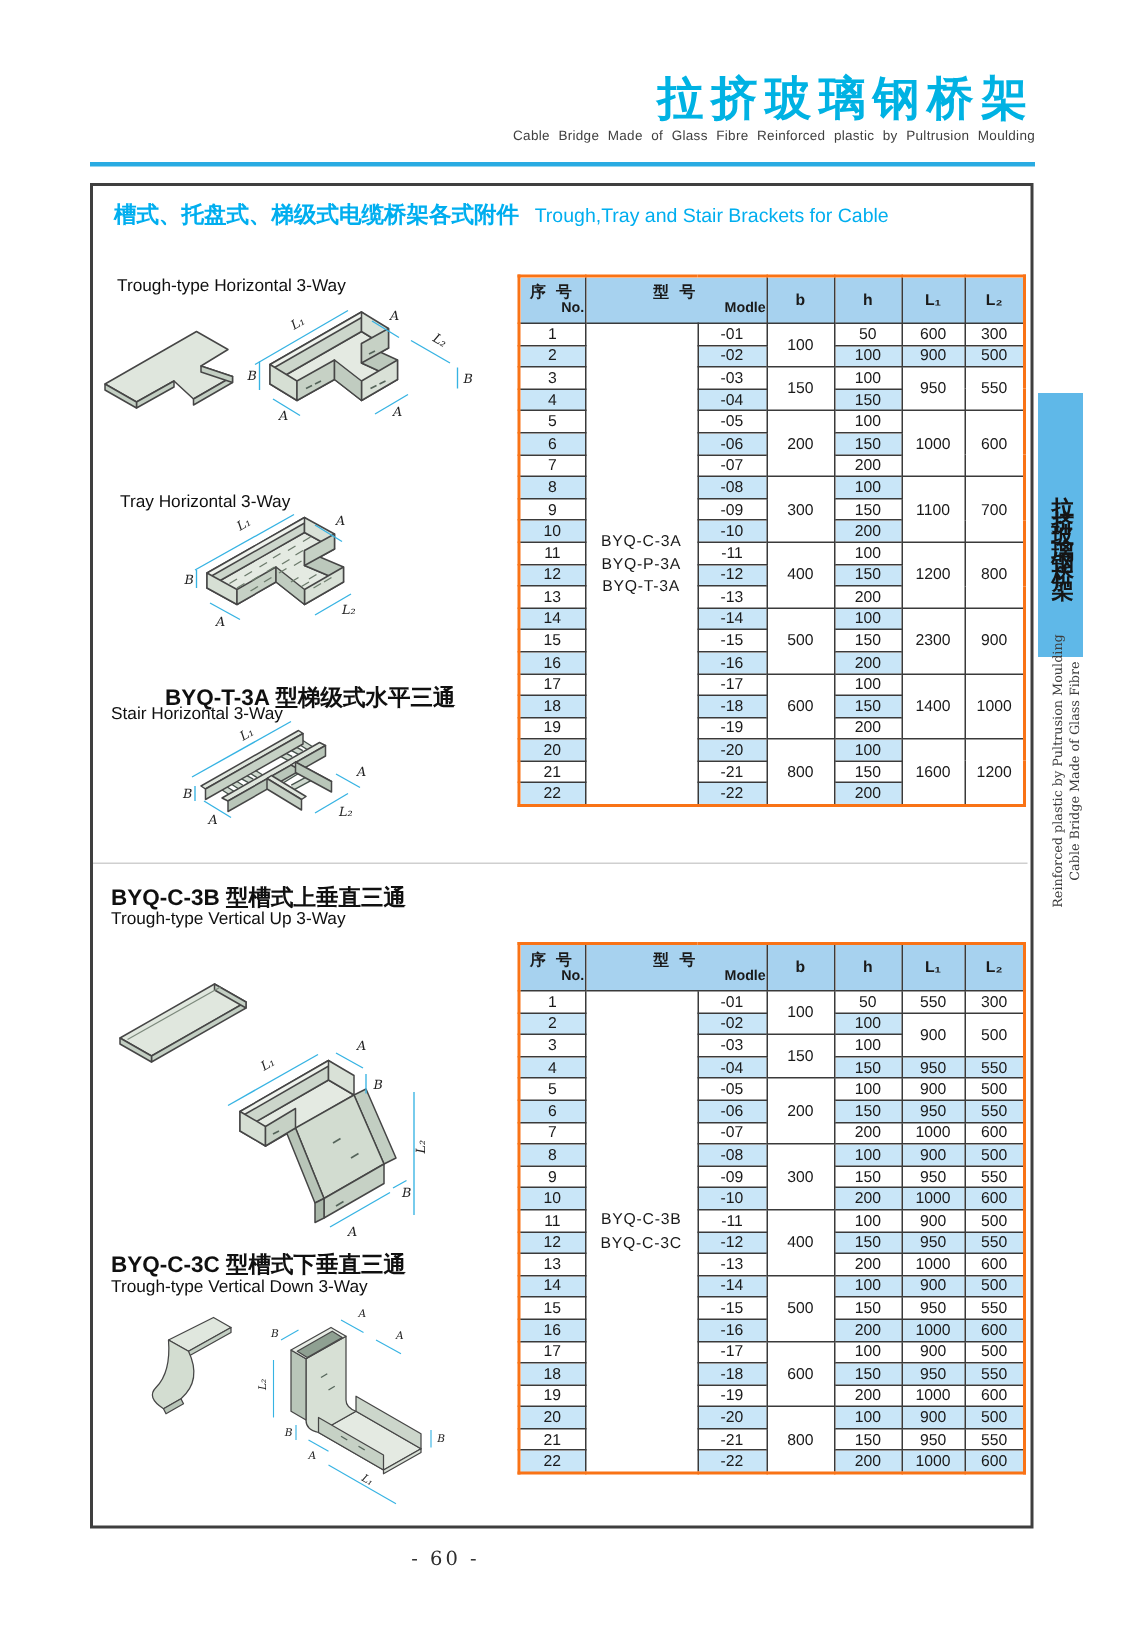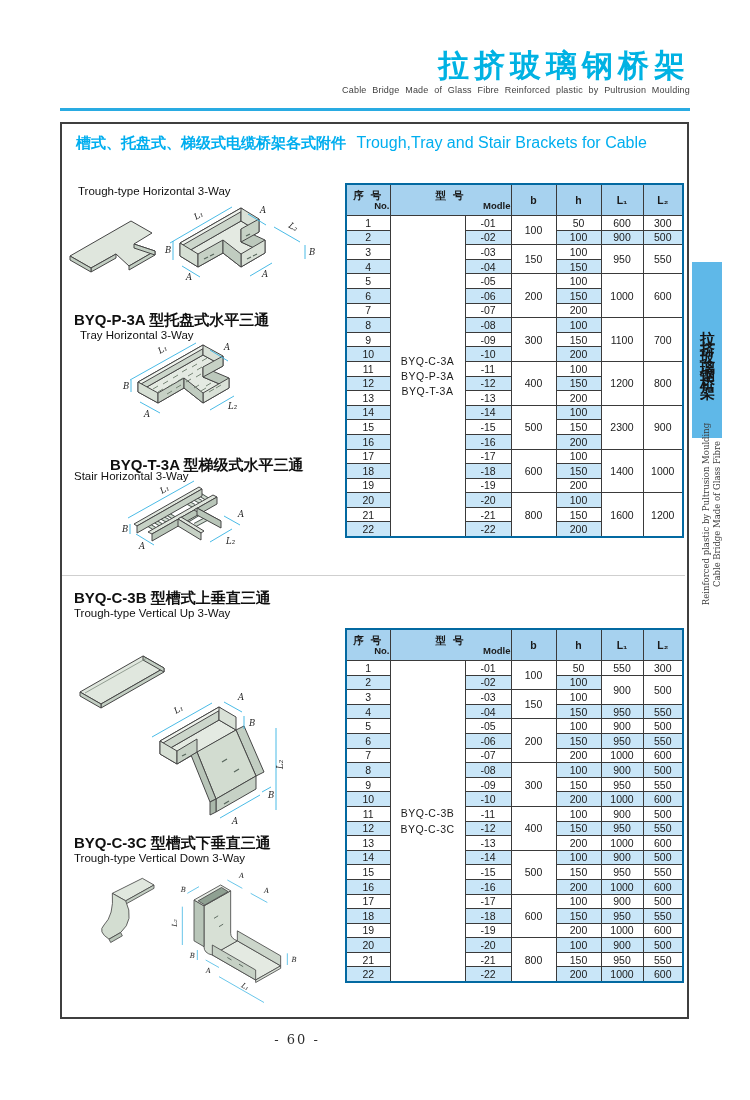--- a/index.html
+++ b/index.html
@@ -9,27 +9,27 @@
   .logo{position:absolute;right:60px;top:50px;text-align:right;}
   .logo-cn{font-size:31px;font-weight:bold;color:#00b2e3;letter-spacing:5px;line-height:1;}
   .logo-en{font-size:9px;color:#3f3f3f;margin-top:4px;word-spacing:3px;letter-spacing:.2px;}
   .head-rule{position:absolute;left:60px;top:108px;width:630px;height:3px;background:#29abe2;}
   
   .content-box{position:absolute;left:60px;top:122px;width:625px;height:893px;
                border:2px solid #3f3f3f;background:#fff;}
   .divider{position:absolute;left:62px;top:575px;width:623px;height:1px;background:#cfcfcf;}
   .banner{position:absolute;left:76px;top:134px;white-space:nowrap;}
   .banner-cn{font-size:15px;font-weight:bold;color:#00aeef;}
-  .banner-en{font-size:16px;color:#00aeef;margin-left:6px;}
+  .banner-en{font-size:13px;color:#00aeef;margin-left:6px;}
   
   .sec-cn{position:absolute;font-size:15px;font-weight:bold;color:#101010;white-space:nowrap;}
   .sec-en{position:absolute;font-size:11.5px;color:#101010;white-space:nowrap;}
   
   .spec-table{position:absolute;border-collapse:collapse;table-layout:fixed;width:337px;
-              background:#fff;border:2px solid #0369a1;}
+              background:#fff;border:2px solid #f97316;}
   .spec-table th,.spec-table td{border:1px solid #3a3a3a;text-align:center;vertical-align:middle;
               padding:0;font-size:10.5px;line-height:1.15;overflow:hidden;}
   .spec-table th{background:#a7d2ef;font-weight:bold;height:30px;}
   .spec-table td{height:13.6px;}
   .th-cn{font-size:10.5px;letter-spacing:2px;}
   .th-en{font-size:9.5px;font-weight:bold;text-align:right;}
   td.alt{background:#c9e6f8;}
   td.merged{background:#ffffff;}
   .model-cell div{margin:3px 0;font-size:10.5px;letter-spacing:.5px;}
   
@@ -65,21 +65,20 @@
   <div class="content-box"></div>
   <div class="divider"></div>
 
   <div class="banner">
     <span class="banner-cn">槽式、托盘式、梯级式电缆桥架各式附件</span>
     <span class="banner-en">Trough,Tray and Stair Brackets for Cable</span>
   </div>
 
   <div class="sec-en" style="left:78px;top:185px;">Trough-type Horizontal 3-Way</div>
 
-  <div class="sec-cn" style="left:74px;top:311px;">BYQ-P-3A 型托盘式水平三通</div>
   <div class="sec-en" style="left:80px;top:329px;">Tray Horizontal 3-Way</div>
 
   <div class="sec-cn" style="left:74px;top:456px;margin-left:36px;">BYQ-T-3A 型梯级式水平三通</div>
   <div class="sec-en" style="left:74px;top:470px;">Stair Horizontal 3-Way</div>
 
   <div class="sec-cn" style="left:74px;top:589px;">BYQ-C-3B 型槽式上垂直三通</div>
   <div class="sec-en" style="left:74px;top:607px;">Trough-type Vertical Up 3-Way</div>
 
   <div class="sec-cn" style="left:74px;top:834px;">BYQ-C-3C 型槽式下垂直三通</div>
   <div class="sec-en" style="left:74px;top:852px;">Trough-type Vertical Down 3-Way</div>

